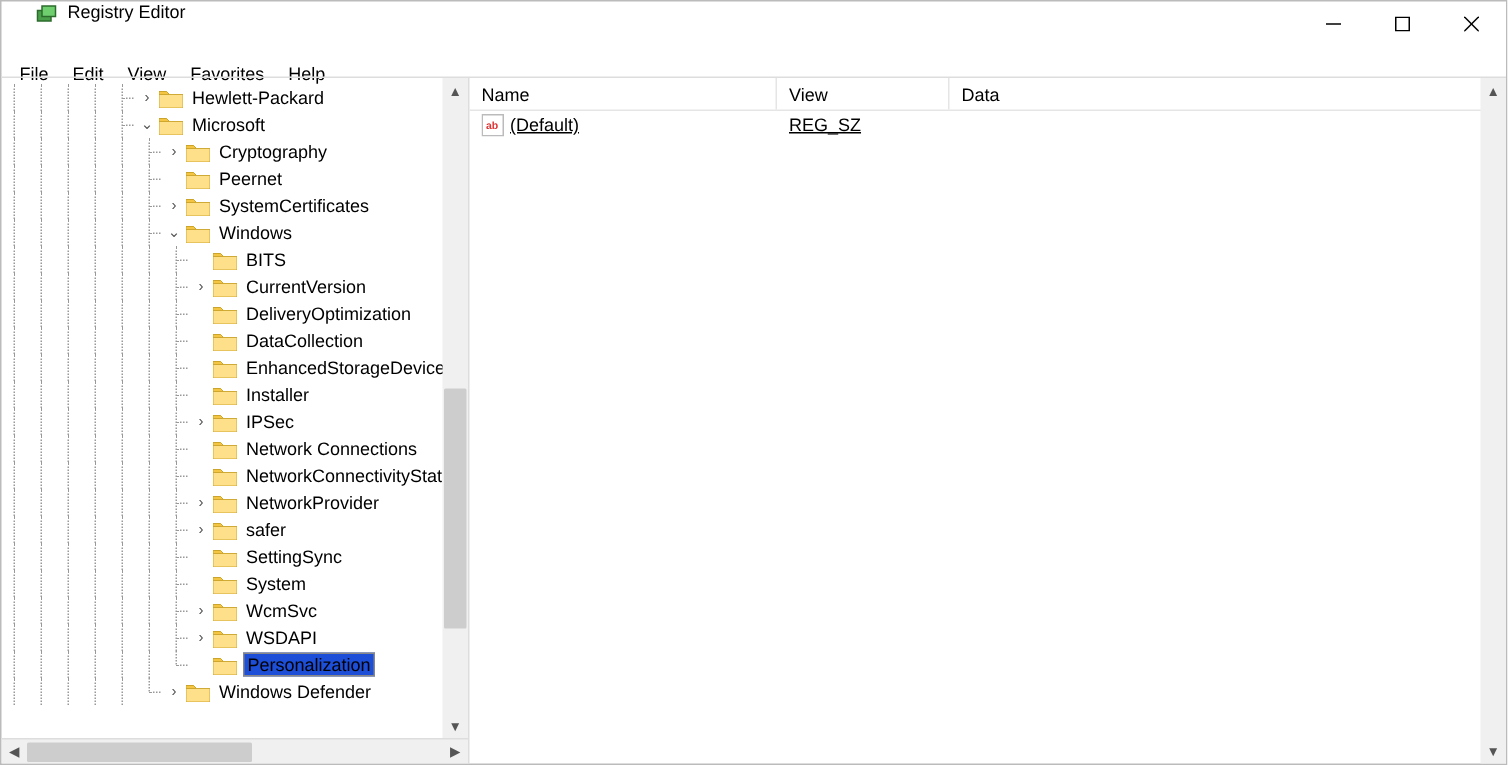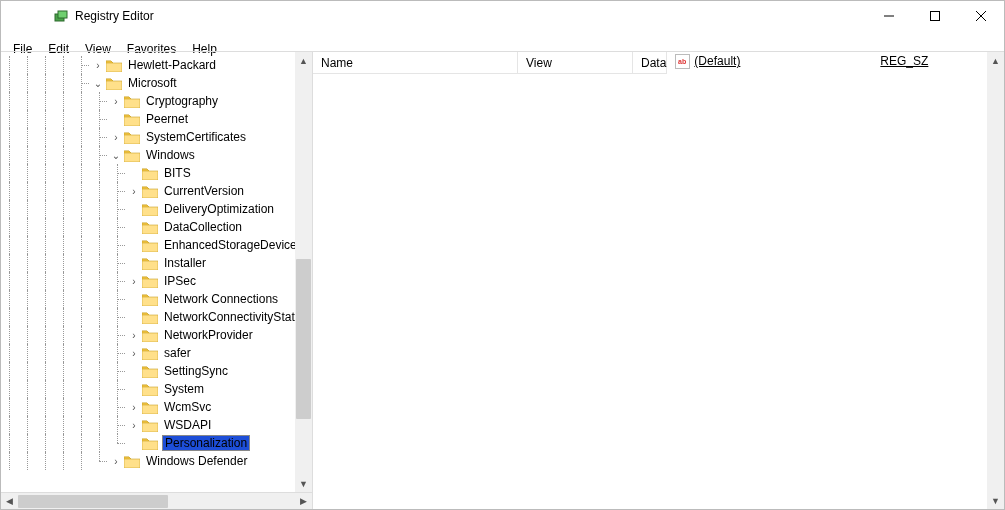--- a/index.html
+++ b/index.html
@@ -1,18 +1,18 @@
 <!DOCTYPE html>
 <html><head>
 <meta charset="utf-8">
 <style>
   * { box-sizing: border-box; }
   html, body { margin: 0; padding: 0; height: 100%; font-family: "Segoe UI", Tahoma, sans-serif; font-size: 12px; color: #000; background: #fff; overflow: hidden; }
   .window { width: 1005px; height: 510px; display: flex; flex-direction: column; border: 1px solid #bbb; background: #fff; position: relative; }
-  .titlebar { height: 30px; display: flex; align-items: center; padding-left: 8px; margin-left: 44px; }
+  .titlebar { height: 30px; display: flex; padding-left: 22px; }
   .title-icon { width: 16px; height: 16px; margin-right: 6px; display: inline-flex; align-items: center; justify-content: center; }
   .title-text { font-size: 12px; }
   .win-controls { margin-left: auto; display: flex; height: 100%; }
   .win-btn { width: 46px; display: flex; align-items: center; justify-content: center; font-size: 14px; cursor: default; }
   .menubar { height: 20px; display: flex; align-items: center; padding: 0 4px; }
   .menu-item { padding: 2px 8px; cursor: default; margin-top: 16px; }
   .content { flex: 1; display: flex; min-height: 0; border-top: 1px solid #ddd; }
   .tree-pane { width: 312px; border-right: 1px solid #ddd; overflow: hidden; position: relative; display: flex; flex-direction: column; }
   .tree-scroll { flex: 1; overflow: hidden; }
   .tree { padding-top: 4px; }
@@ -27,21 +27,21 @@
   .label { padding: 0 2px; text-align: center; }
   .label.editing { border: 1px solid #888; background: #1d4ed8; padding: 0 2px; }
   .tree-hscroll { height: 17px; background: #f0f0f0; display: flex; align-items: center; border-top: 1px solid #ddd; }
   .hs-btn { width: 17px; height: 15px; display: flex; align-items: center; justify-content: center; font-size: 9px; color: #555; }
   .hs-track { flex: 1; height: 15px; position: relative; }
   .hs-thumb { position: absolute; left: 0; top: 1px; height: 13px; width: 150px; background: #cdcdcd; border-radius: 1px; }
   .tree-vscroll { position: absolute; right: 0; top: 0; bottom: 17px; width: 17px; background: #f0f0f0; display: flex; flex-direction: column; }
   .vs-btn { height: 17px; display: flex; align-items: center; justify-content: center; font-size: 9px; color: #555; }
   .vs-track { flex: 1; position: relative; }
   .vs-thumb { position: absolute; left: 1px; width: 15px; background: #cdcdcd; border-radius: 1px; }
-  .list-pane { flex: 1; position: relative; display: flex; }
+  .list-pane { flex: 1; position: relative; display: flex; flex-direction: column; }
   .list-header { height: 22px; display: flex; align-items: center; border-bottom: 1px solid #e5e5e5; }
   .col { padding-left: 8px; border-right: 1px solid #e5e5e5; height: 100%; display: flex; align-items: center; color: #000; }
   .col.name { width: 205px; }
   .col.type { width: 115px; }
   .col.data { flex: 1; }
   .list-body { flex: 1; text-decoration: underline; }
   .list-row { height: 18px; display: flex; align-items: center; }
   .cell { padding-left: 8px; display: flex; align-items: center; }
   .cell.name { width: 205px; }
   .cell.type { width: 115px; }

